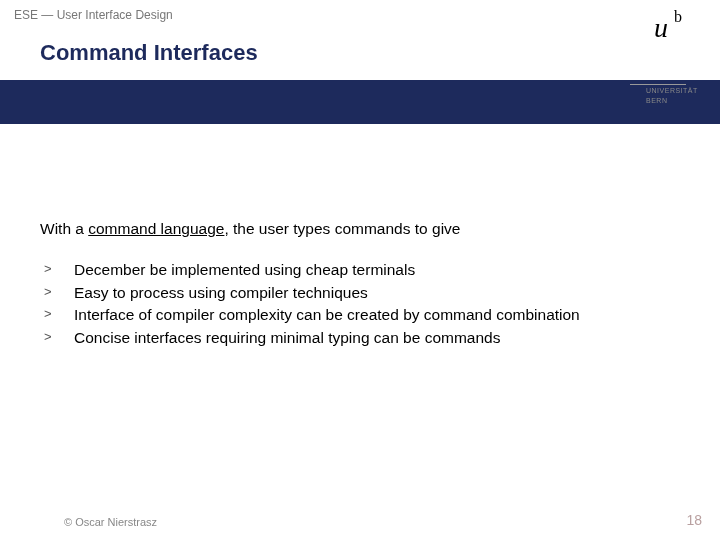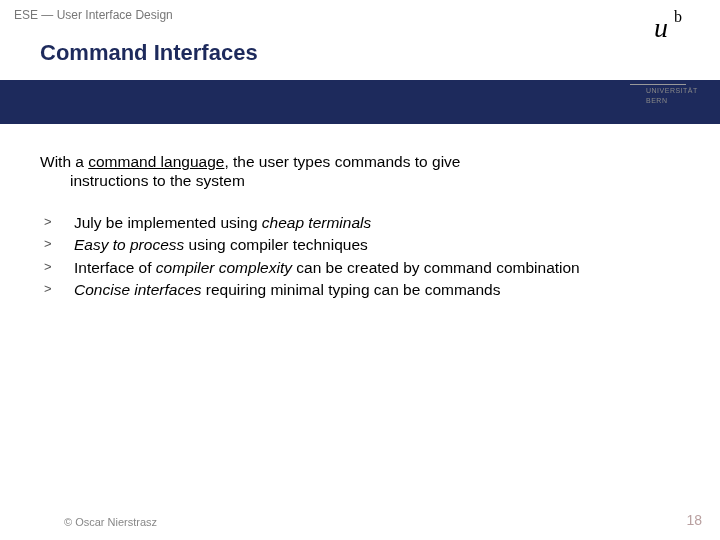--- a/index.html
+++ b/index.html
@@ -67,21 +67,21 @@
   .logo-text {
     font-size: 7px;
     color: #888;
     letter-spacing: 0.5px;
     text-align: left;
     margin-left: 32px;
     line-height: 1.2;
     margin-top: 2px;
   }
   .content {
-    padding: 28px 50px 0 40px;
+    padding: 95px 50px 0 40px;
     font-size: 15.5px;
     color: #000;
     line-height: 1.25;
   }
   .intro {
     margin-bottom: 22px;
   }
   .intro .indent {
     display: block;
     padding-left: 30px;
@@ -103,21 +103,20 @@
     flex: 0 0 30px;
     color: #555;
     font-size: 13px;
     padding-top: 1px;
     padding-left: 4px;
   }
   .bullet-text {
     flex: 1;
   }
   .em {
-    font-style: italic;
   }
   .footer {
     position: absolute;
     bottom: 12px;
     left: 64px;
     font-size: 11px;
     color: #888;
   }
   .page-num {
     position: absolute;
@@ -142,27 +141,26 @@
 
 <div class="header-small">ESE — User Interface Design</div>
 
 <div class="title">Command Interfaces</div>
 
 <div class="blue-bar"></div>
 
 <div class="content">
   <div class="intro">
     <span>With a </span><span class="underline">command language</span><span>, the user types commands to give</span>
-    <span class="indent">instructions to the system</span>
   </div>
 
   <div class="bullets">
     <div class="bullet-row">
       <div class="bullet-marker">&gt;</div>
-      <div class="bullet-text"><span>July be implemented using </span><span class="em">cheap terminals</span><span></span></div>
+      <div class="bullet-text"><span>December be implemented using </span><span class="em">cheap terminals</span><span></span></div>
     </div>
     <div class="bullet-row">
       <div class="bullet-marker">&gt;</div>
       <div class="bullet-text"><span></span><span class="em">Easy to process</span><span> using compiler techniques</span></div>
     </div>
     <div class="bullet-row">
       <div class="bullet-marker">&gt;</div>
       <div class="bullet-text"><span>Interface of </span><span class="em">compiler complexity</span><span> can be created by command combination</span></div>
     </div>
     <div class="bullet-row">

